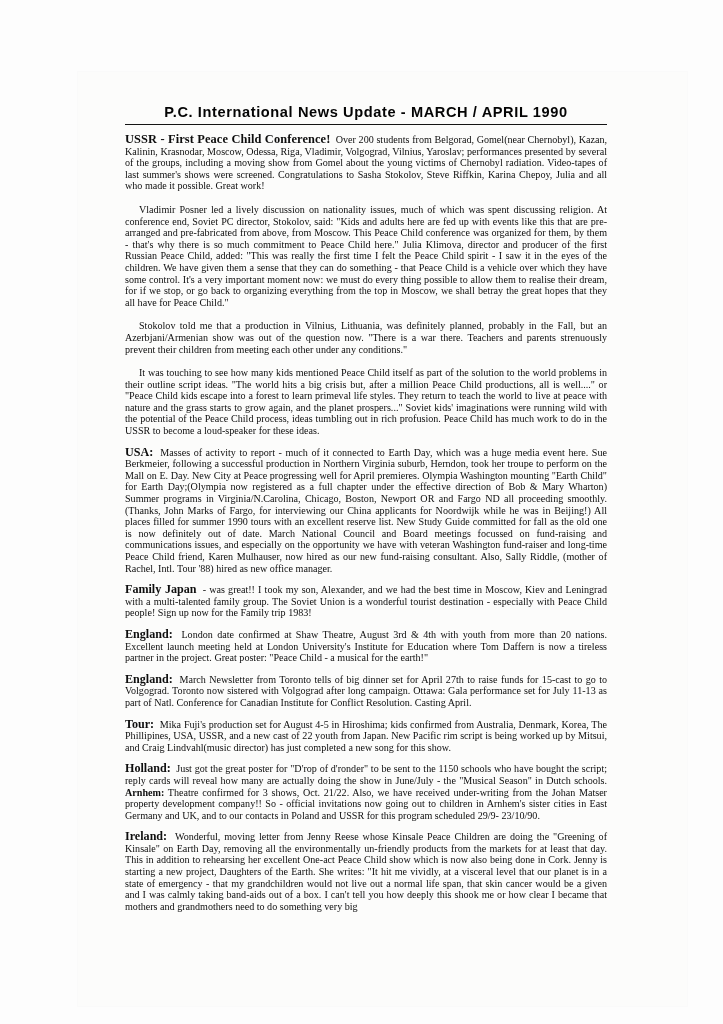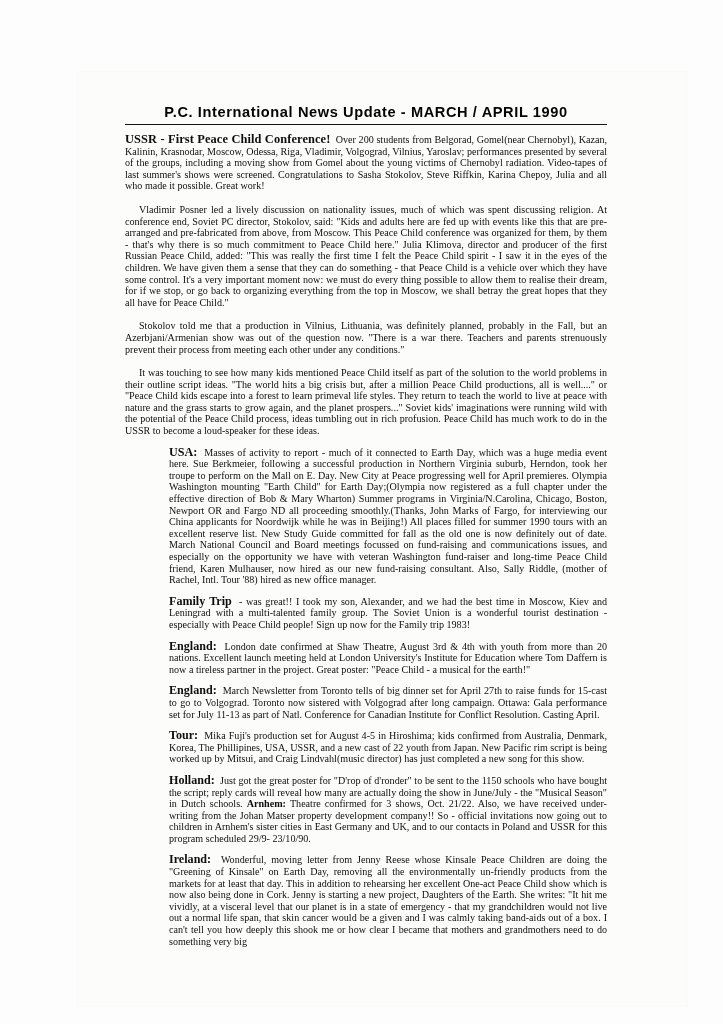--- a/index.html
+++ b/index.html
@@ -64,21 +64,20 @@
   
   .section {
     font-size: 10.1px;
     line-height: 11.6px;
     text-align: justify;
     color: #141414;
     margin: 0 0 2px 0;
   }
   .section + .section.spaced {
     margin-top: 10px;
-    margin-left: 44px;
   }
   .para {
     margin: 0;
     text-indent: 0;
     font-family: Liberation Serif, serif;
   }
   .para.indent {
     text-indent: 14px;
     margin-top: 12px;
   }
@@ -105,28 +104,28 @@
 <div id="scan-page">
   <div id="content">
 
     <div class="masthead">P.C.  International  News  Update  -  MARCH  /  APRIL  1990</div>
     <hr class="masthead-rule">
 
     <div id="sections-host">
         <div class="section">
           <p class="para"><span class="lead-big">USSR - First Peace Child Conference!</span>&nbsp;&nbsp;<span>Over 200 students from Belgorad, Gomel(near Chernobyl), Kazan, Kalinin, Krasnodar, Moscow, Odessa, Riga, Vladimir, Volgograd, Vilnius, Yaroslav; performances presented by several of the groups, including a moving show from Gomel about the young victims of Chernobyl radiation. Video-tapes of last summer's shows were screened. Congratulations to Sasha Stokolov, Steve Riffkin, Karina Chepoy, Julia and all who made it possible. Great work!</span></p>
           <p class="para indent"><span>Vladimir Posner led a lively discussion on nationality issues, much of which was spent discussing religion. At conference end,  Soviet PC director, Stokolov, said: "Kids and adults here are fed up with events like this that are pre-arranged and pre-fabricated from above, from Moscow. This Peace Child conference was organized for them, by them - that's why there is so much commitment to Peace Child here."  Julia Klimova, director and producer of the first Russian Peace Child, added: "This was really the first time I felt the Peace Child spirit - I saw it in the eyes of the children. We have given them a sense that they can do something - that Peace Child is a vehicle over which they have some control. It's a very important moment now: we must do every thing possible to allow them to realise their dream, for if we stop, or go back to organizing everything from the top in Moscow, we shall betray the great hopes that they all have for Peace Child."</span></p>
-          <p class="para indent"><span>Stokolov told me that a production in Vilnius, Lithuania, was definitely planned, probably in the Fall, but an Azerbjani/Armenian show was out of the question now.  "There is a war there. Teachers and parents strenuously prevent their process from meeting each other under any conditions."</span></p>
+          <p class="para indent"><span>Stokolov told me that a production in Vilnius, Lithuania, was definitely planned, probably in the Fall, but an Azerbjani/Armenian show was out of the question now.  "There is a war there. Teachers and parents strenuously prevent their children from meeting each other under any conditions."</span></p>
           <p class="para indent"><span>It was touching to see how many kids mentioned Peace Child itself as part of the solution to the world problems in their outline script ideas. "The world hits a big crisis but, after a million Peace Child productions, all is well...."   or  "Peace Child kids escape into a forest to learn primeval life styles. They return to teach the world to live at peace with nature and the grass starts to grow again, and the planet prospers..."  Soviet kids' imaginations were running wild with the potential of the Peace Child process, ideas tumbling out in rich profusion. Peace Child has much work to do in the USSR to become a loud-speaker for these ideas.</span></p>
         </div>
         <div class="section spaced">
           <p class="para"><span class="lead-mid">USA:</span>&nbsp;&nbsp;<span>Masses of activity to report - much of it connected to Earth Day, which was a huge media event here. Sue Berkmeier, following a successful production in Northern Virginia suburb, Herndon, took her troupe to perform on the Mall on E. Day.  New City at Peace progressing well for April premieres. Olympia Washington mounting "Earth Child" for Earth Day;(Olympia now registered as a full chapter under the effective direction of Bob &amp; Mary Wharton) Summer programs in Virginia/N.Carolina, Chicago, Boston, Newport OR and Fargo ND all proceeding smoothly.(Thanks, John Marks of Fargo, for interviewing our China applicants for Noordwijk while he was in Beijing!) All places filled for summer 1990 tours with an excellent reserve list. New Study Guide committed for fall as the old one is now definitely out of date.  March National Council and Board meetings focussed on fund-raising and communications issues, and especially on the  opportunity we have with veteran Washington fund-raiser and long-time Peace Child friend, Karen Mulhauser, now hired as our new fund-raising consultant. Also, Sally Riddle, (mother of Rachel, Intl. Tour '88) hired as new office manager.</span></p>
         </div>
         <div class="section spaced">
-          <p class="para"><span class="lead-mid">Family Trip</span>&nbsp;&nbsp;<span>- was great!!  I took my son, Alexander, and we had the best time in Moscow, Kiev and Leningrad with a multi-talented family group. The Soviet Union is a wonderful tourist destination - especially with Peace Child people!  Sign up now for the Family trip 1983!</span></p>
+          <p class="para"><span class="lead-mid">Family Japan</span>&nbsp;&nbsp;<span>- was great!!  I took my son, Alexander, and we had the best time in Moscow, Kiev and Leningrad with a multi-talented family group. The Soviet Union is a wonderful tourist destination - especially with Peace Child people!  Sign up now for the Family trip 1983!</span></p>
         </div>
         <div class="section spaced">
           <p class="para"><span class="lead-mid">England:</span>&nbsp;&nbsp;<span>London date confirmed at Shaw Theatre, August 3rd &amp; 4th with youth from more than 20 nations.   Excellent launch meeting held at London University's Institute for Education where Tom Daffern is now a tireless partner in the project. Great poster: "Peace Child - a musical for the earth!"</span></p>
         </div>
         <div class="section spaced">
           <p class="para"><span class="lead-mid">England:</span>&nbsp;&nbsp;<span>March Newsletter from Toronto tells of big dinner set for April 27th to raise funds for 15-cast to go to Volgograd. Toronto now sistered with Volgograd after long campaign.  Ottawa: Gala performance set for July 11-13 as part of Natl. Conference for Canadian Institute for Conflict Resolution. Casting April.</span></p>
         </div>
         <div class="section spaced">
           <p class="para"><span class="lead-mid">Tour:</span>&nbsp;&nbsp;<span>Mika Fuji's production set for August 4-5 in Hiroshima; kids confirmed from Australia, Denmark, Korea, The Phillipines, USA, USSR, and a new cast of 22 youth from Japan. New  Pacific rim script is being worked up by Mitsui, and Craig Lindvahl(music director) has just completed a new song for this show.</span></p>
         </div>

